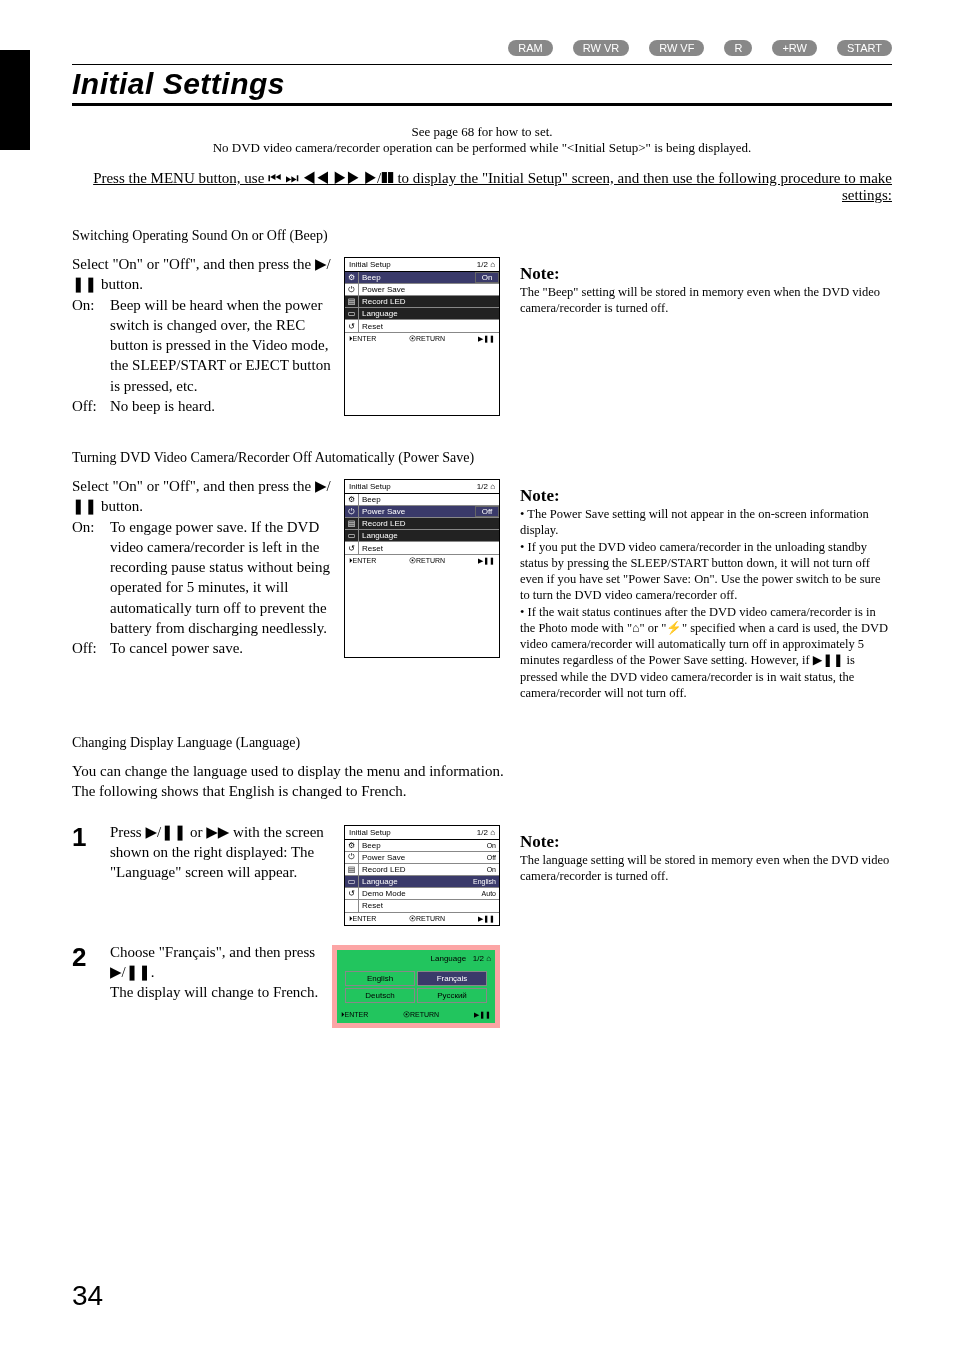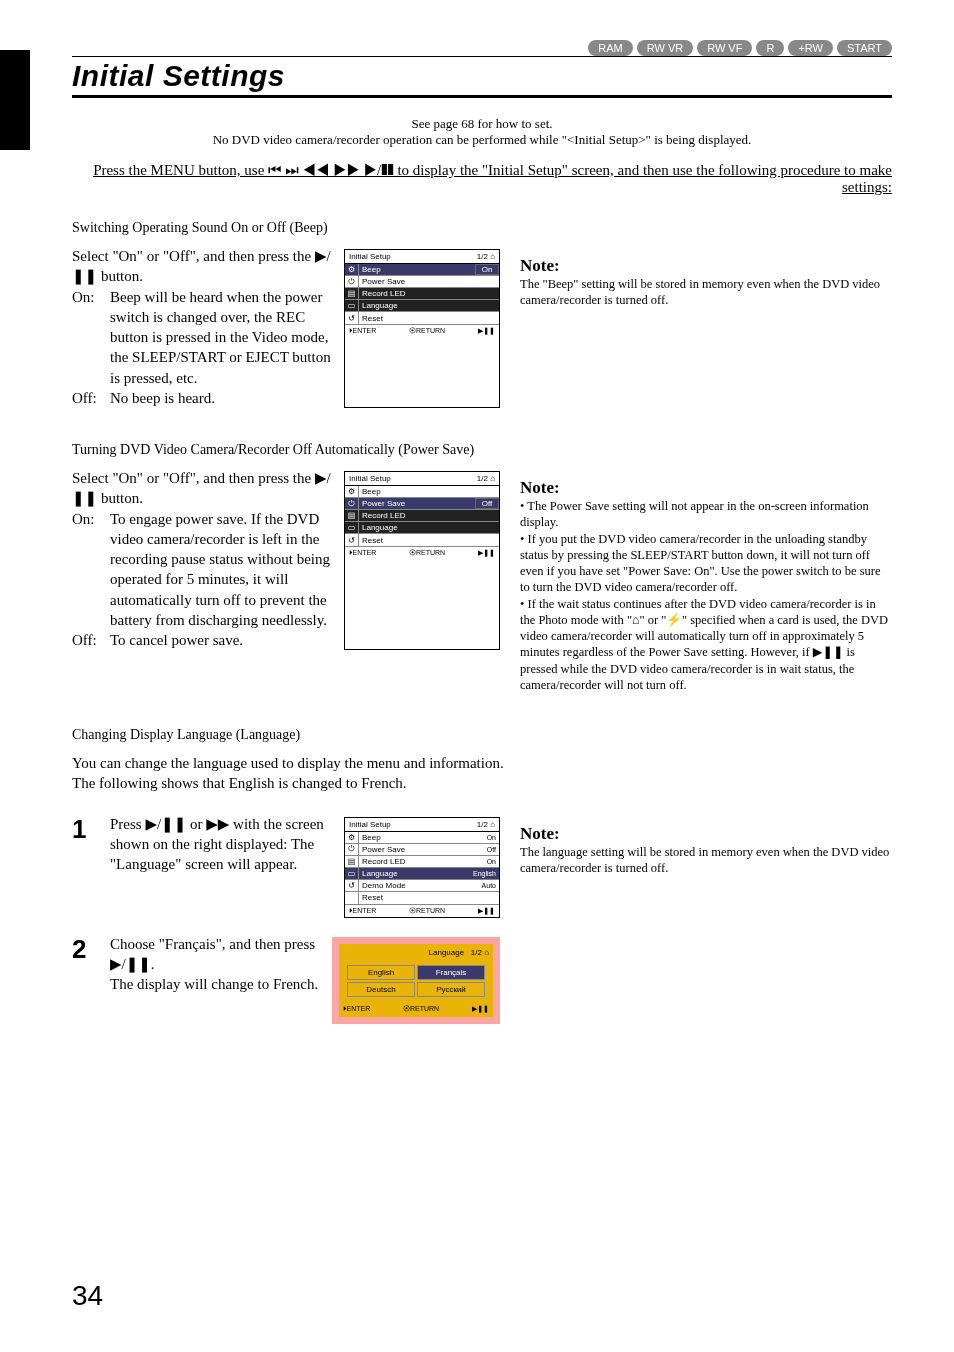--- a/index.html
+++ b/index.html
@@ -19,21 +19,22 @@
     height: 100px;
     background: #000;
   }
   .content {
     margin-left: 72px;
     width: 820px;
   }
   .badges {
     display: flex;
     justify-content: flex-end;
-    gap: 4px;
+    gap: 20px;
+    margin-bottom: 8px;
     text-align: center;
   }
   .badge {
     background: #888;
     color: #fff;
     font-size: 11px;
     font-family: Arial, sans-serif;
     padding: 2px 10px;
     border-radius: 10px;
   }
@@ -145,25 +146,25 @@
     font-size: 26px;
     width: 26px;
     flex-shrink: 0;
   }
   .step-text {
     font-size: 15px;
     line-height: 1.35;
     flex: 1;
   }
   .lang-box {
-    border: 7px solid #fca5a5;
+    border: 5px solid #fca5a5;
     width: 168px;
     font-family: Arial, sans-serif;
     font-size: 8px;
-    background: #eab308;
+    background: #22c55e;
     margin-top: 3px;
     padding: 4px;
   }
   .lang-title { text-align: right; font-size: 8px; margin-bottom: 4px; }
   .lang-grid {
     display: grid;
     grid-template-columns: 1fr 1fr;
     gap: 2px;
     margin: 8px 4px;
   }

